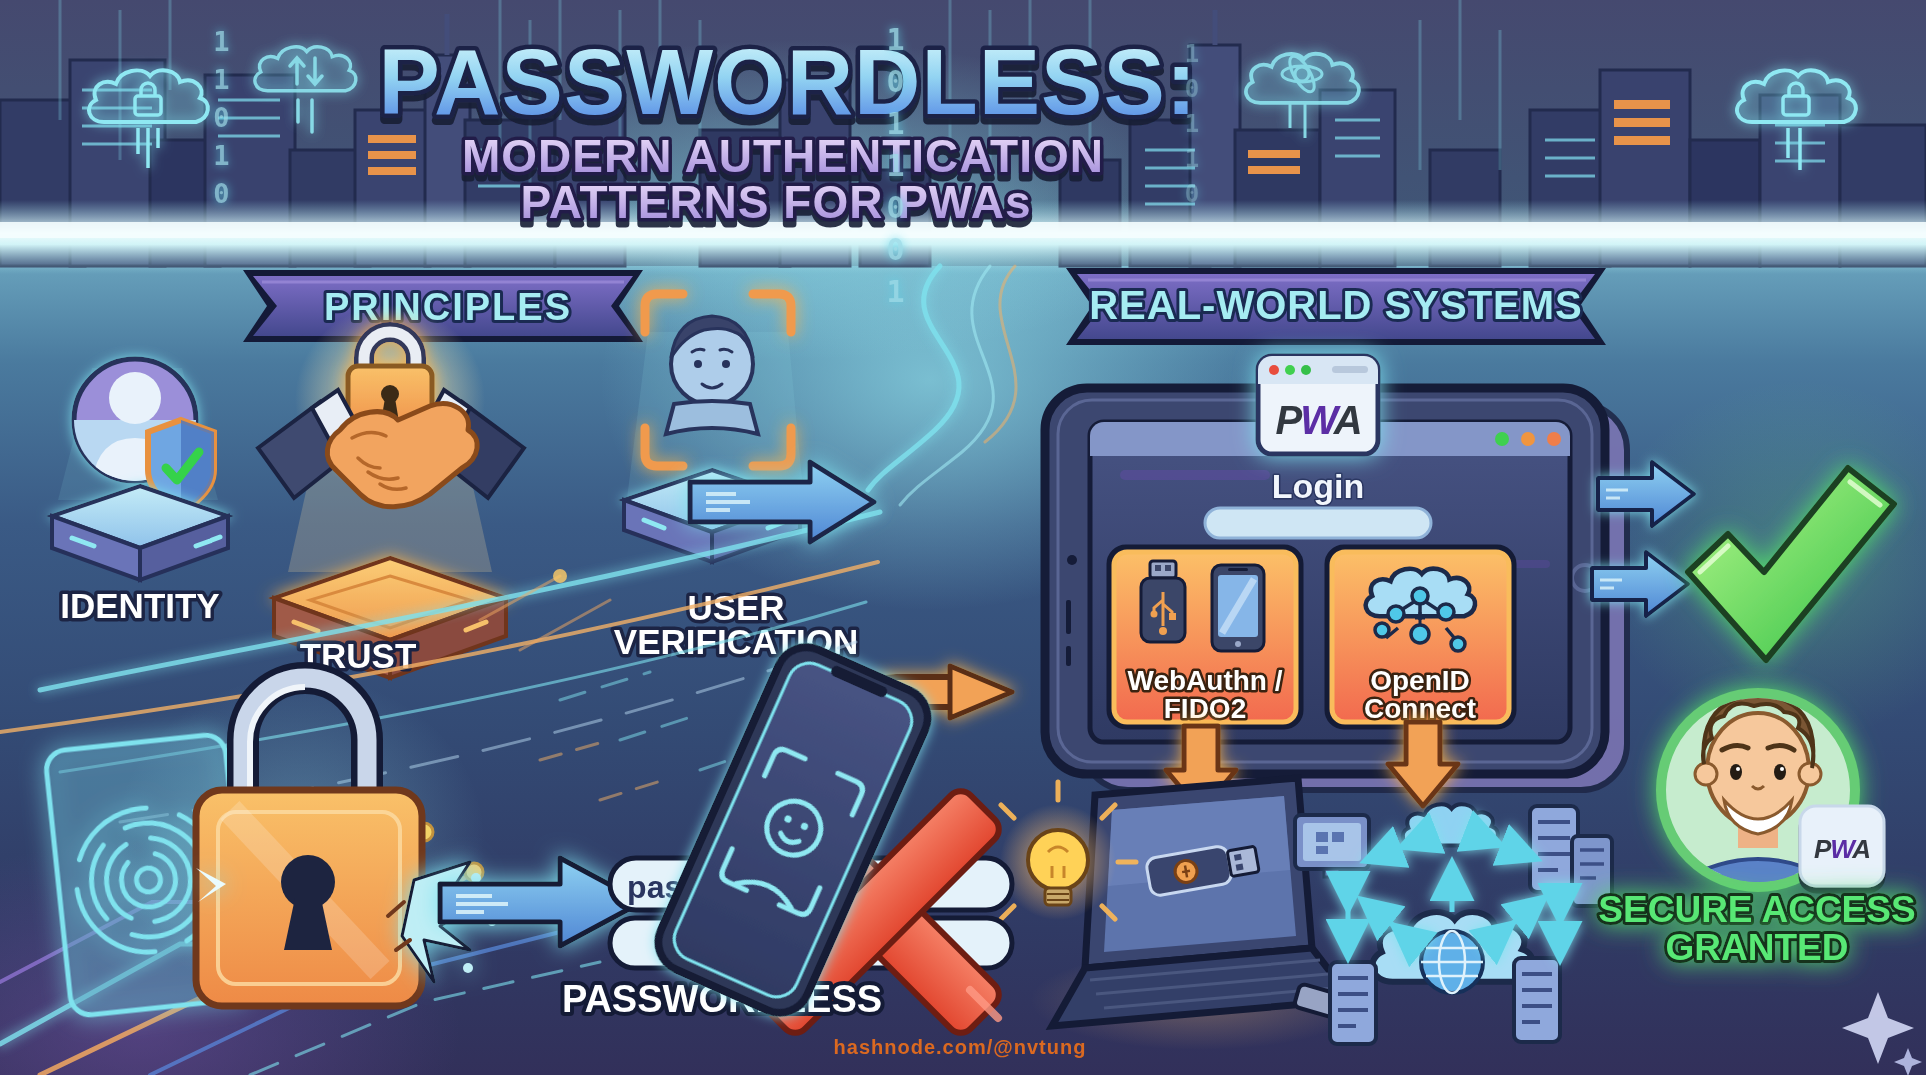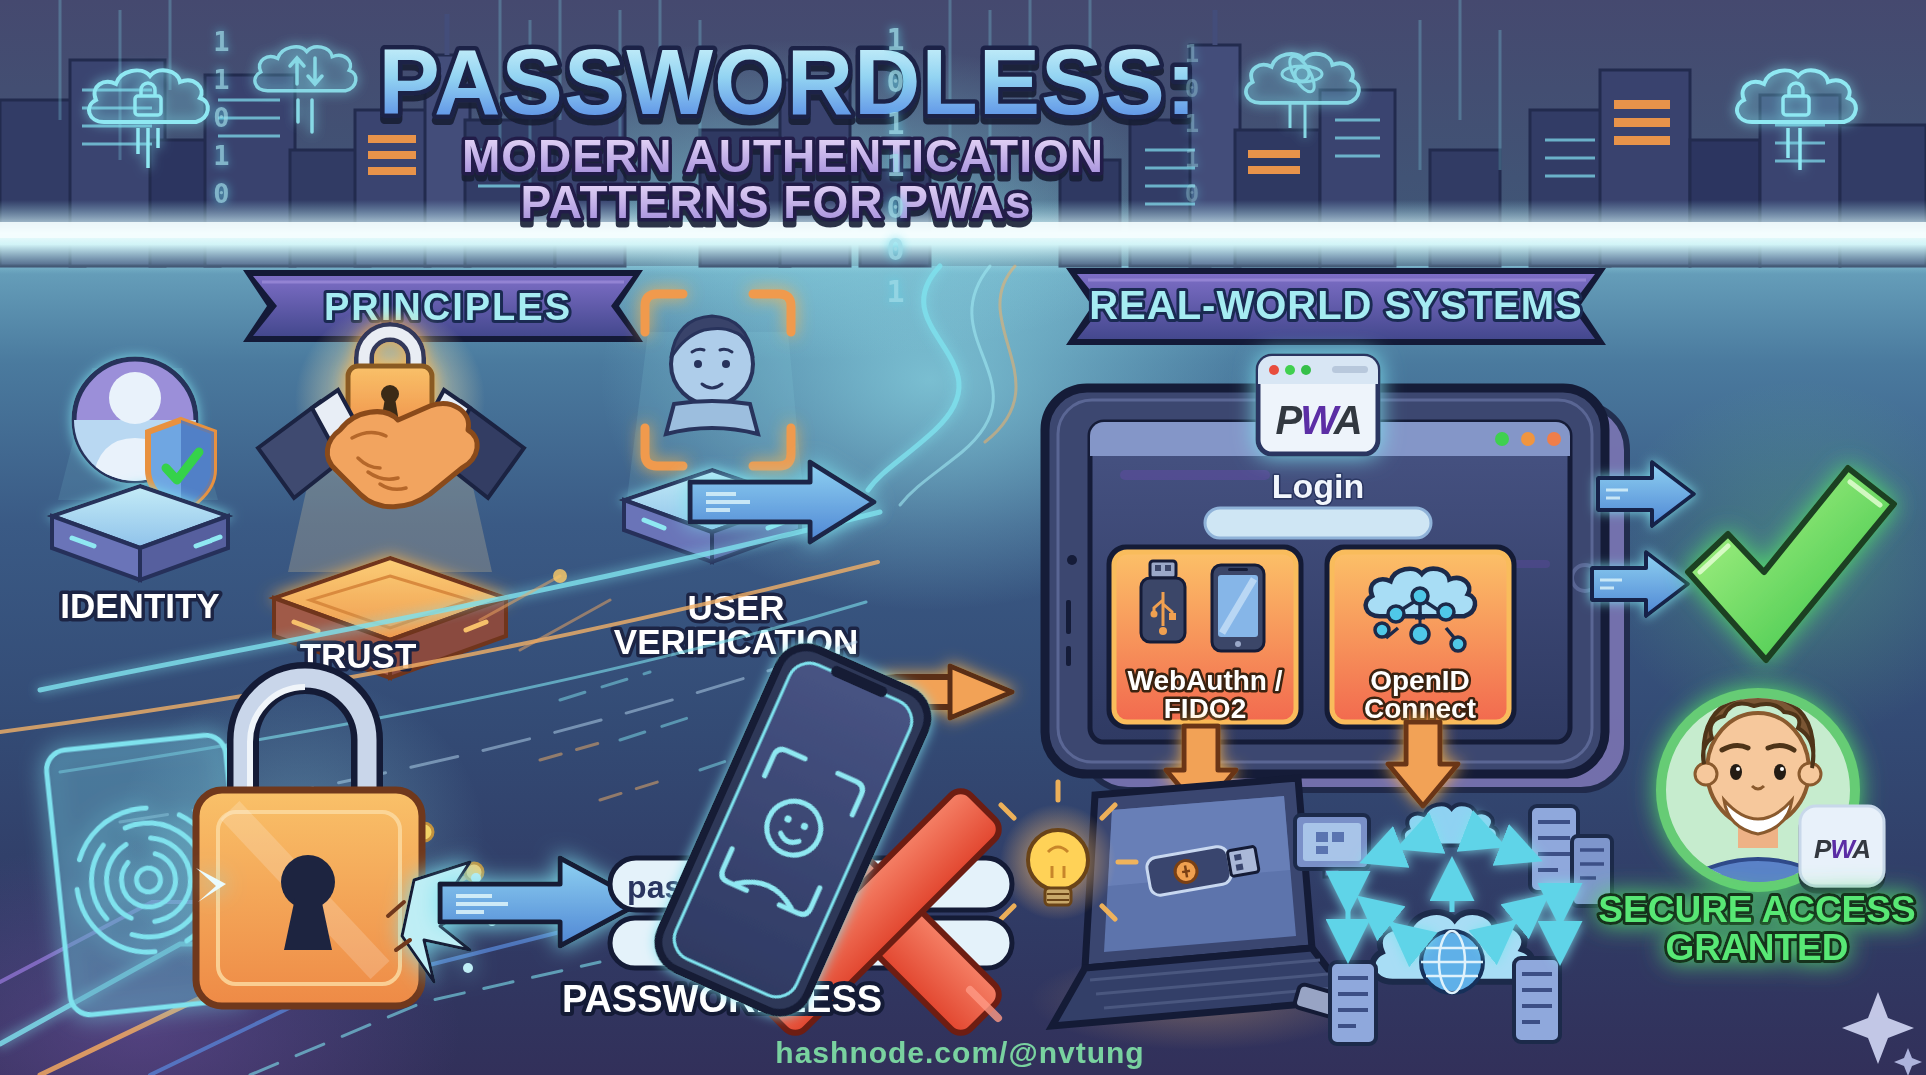--- a/index.html
+++ b/index.html
@@ -6,21 +6,21 @@
   .stage{position:relative;width:1926px;height:1075px;overflow:hidden;font-family:"Liberation Sans",sans-serif;}
   .stage svg{position:absolute;left:0;top:0;}
   .ot{paint-order:stroke;stroke-linejoin:round;font-family:"Liberation Sans",sans-serif;font-weight:bold;text-anchor:middle;}
   .binary{position:absolute;writing-mode:vertical-rl;text-orientation:upright;
     font-family:"DejaVu Sans Mono","Liberation Mono",monospace;color:#9adbe8;
     letter-spacing:7px;text-shadow:0 0 10px #5fd4e8;font-weight:bold;}
   #bin1{left:206px;top:26px;font-size:27px;opacity:.75;}
   #bin2{left:878px;top:22px;font-size:30px;opacity:.8;}
   #bin3{left:1178px;top:40px;font-size:24px;opacity:.45;}
   #watermark{position:absolute;left:710px;top:1036px;width:500px;text-align:center;
-    color:#86efac;font-size:30px;font-weight:bold;opacity:.85;letter-spacing:1px;}
+    color:#f97316;font-size:20px;font-weight:bold;opacity:.85;letter-spacing:1px;}
 </style>
 </head>
 <body>
 
 <div class="stage">
 <svg width="1926" height="1075" viewBox="0 0 1926 1075">
 <defs>
   <linearGradient id="gSky" x1="0" y1="0" x2="0" y2="1">
           <stop offset="0" stop-color="#45496f"></stop>
           <stop offset="1" stop-color="#3f5878"></stop>

